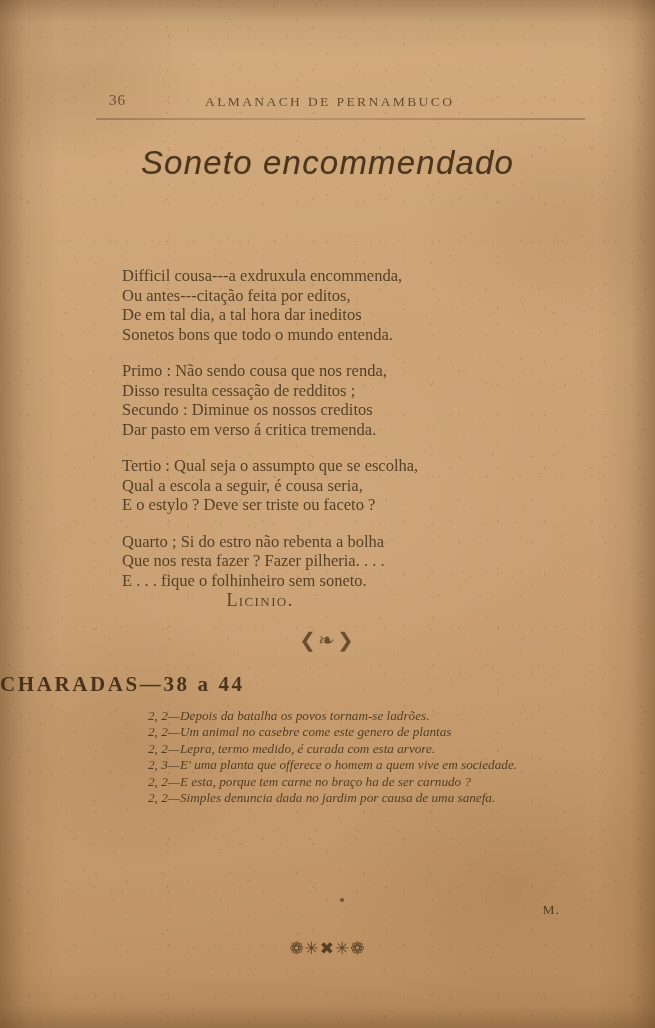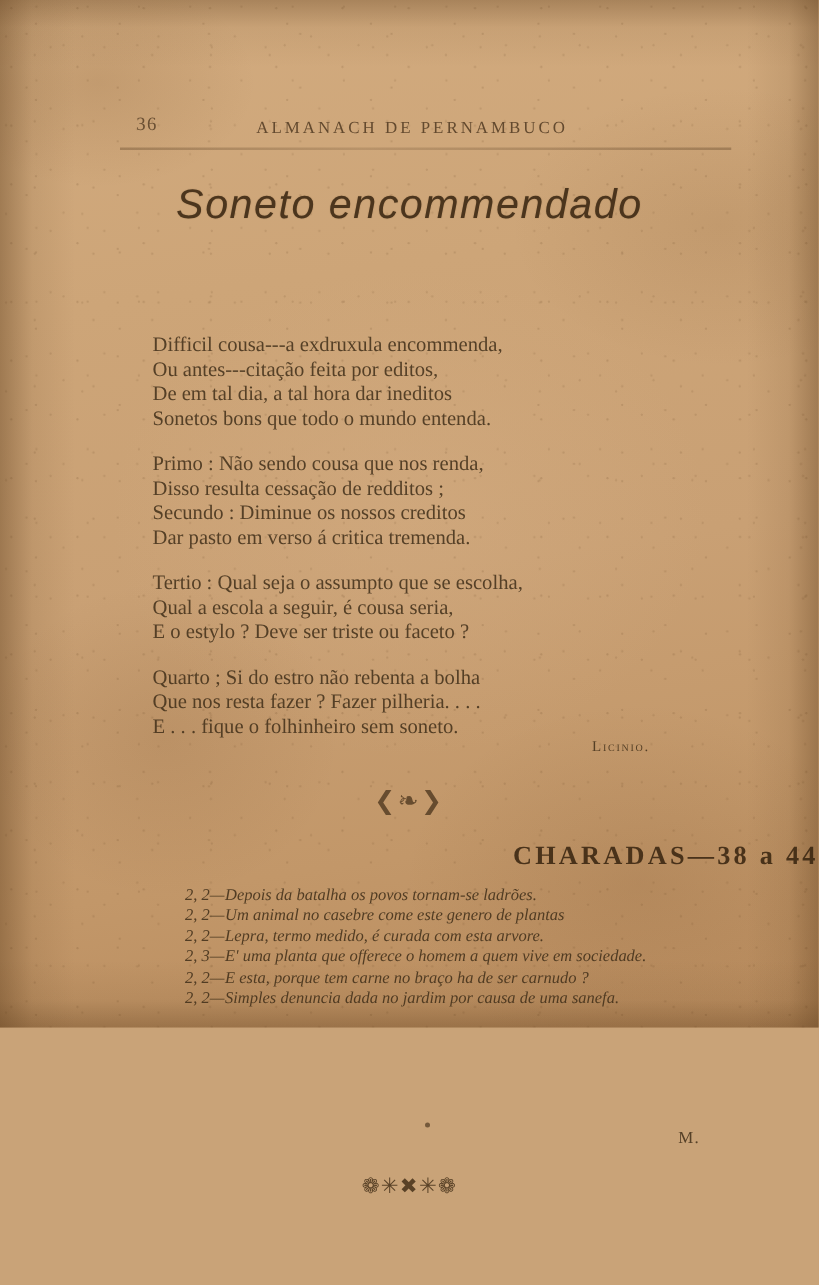--- a/index.html
+++ b/index.html
@@ -11,21 +11,21 @@
     height: 1028px;
     overflow: hidden;
     background: #c9a378;
     font-family: "Liberation Serif", serif;
   }
 
   
   .page {
     position: relative;
     width: 655px;
-    height: 822px;
+    height: 1028px;
     background:
       radial-gradient(ellipse 180px 120px at 12% 8%, rgba(120,80,40,0.16), rgba(120,80,40,0) 70%),
       radial-gradient(ellipse 240px 160px at 88% 22%, rgba(120,80,40,0.13), rgba(120,80,40,0) 70%),
       radial-gradient(ellipse 200px 180px at 20% 72%, rgba(110,70,35,0.12), rgba(110,70,35,0) 70%),
       radial-gradient(ellipse 260px 200px at 78% 86%, rgba(110,70,35,0.14), rgba(110,70,35,0) 72%),
       radial-gradient(ellipse 320px 260px at 50% 50%, rgba(216,178,136,0.35), rgba(216,178,136,0) 75%),
       linear-gradient(172deg, #d2ab7f 0%, #cda578 28%, #c9a074 55%, #c29769 80%, #b98c5e 100%);
     box-sizing: border-box;
   }
   
@@ -131,22 +131,22 @@
     margin-top: 40px;
   }
   .stanza { margin-bottom: 17px; }
   .verse { white-space: nowrap; }
 
   .signature {
     position: absolute;
     top: 590px;
     left: 0;
     width: 520px;
-    text-align: right;
-    font-size: 12px;
+    text-align: center;
+    font-size: 18px;
     letter-spacing: 1.4px;
     color: #42301a;
     opacity: 0.85;
     font-variant: small-caps;
   }
 
   
   .orn1 {
     position: absolute;
     top: 628px;
@@ -158,28 +158,27 @@
     font-size: 20px;
     letter-spacing: 2px;
   }
 
   
   .charadas-title {
     position: absolute;
     top: 672px;
     left: 0;
     right: 0;
-    text-align: right;
+    text-align: left;
     font-family: "Liberation Serif", serif;
     font-weight: bold;
     font-size: 21px;
     letter-spacing: 2.6px;
     color: #3a2611;
     opacity: 0.88;
-    padding-left: 37px;
   }
   .charadas {
     position: absolute;
     top: 708px;
     left: 148px;
     width: 420px;
     font-size: 13.2px;
     line-height: 16.4px;
     color: #42301a;
     opacity: 0.87;

